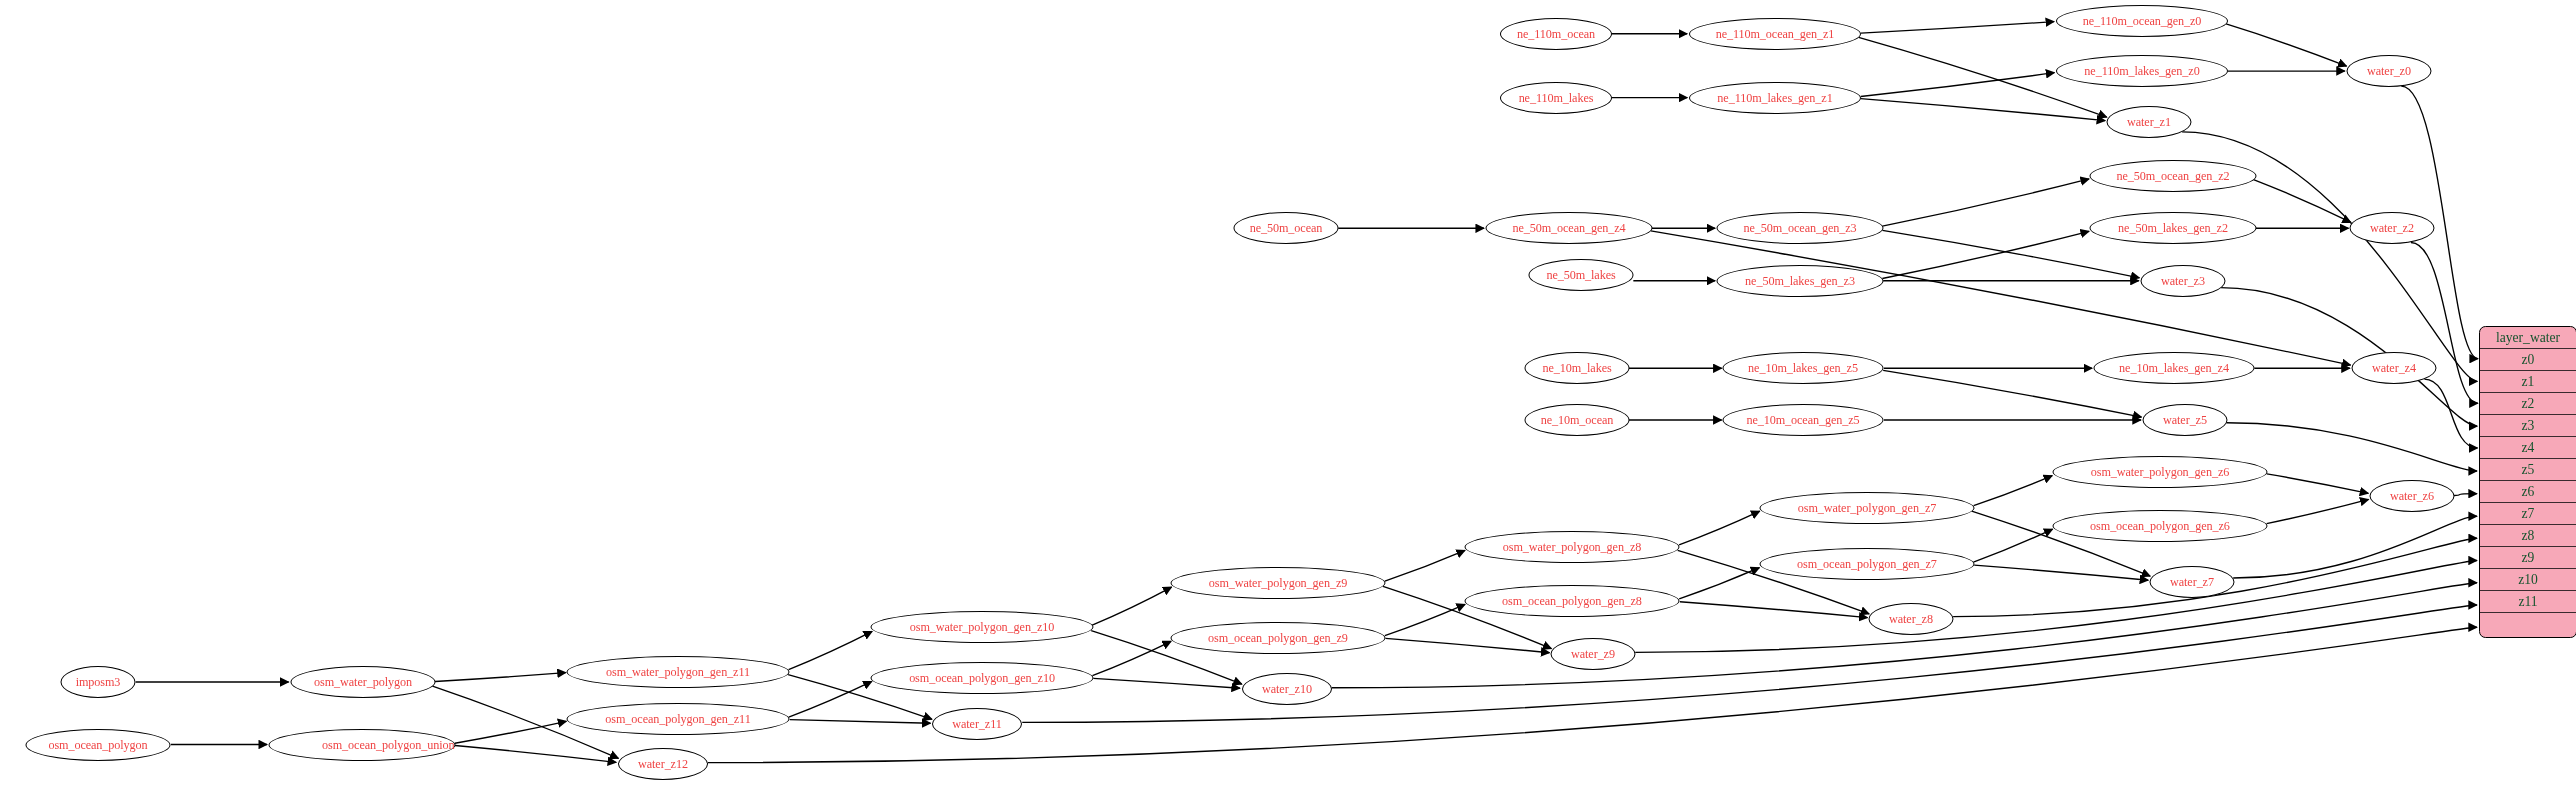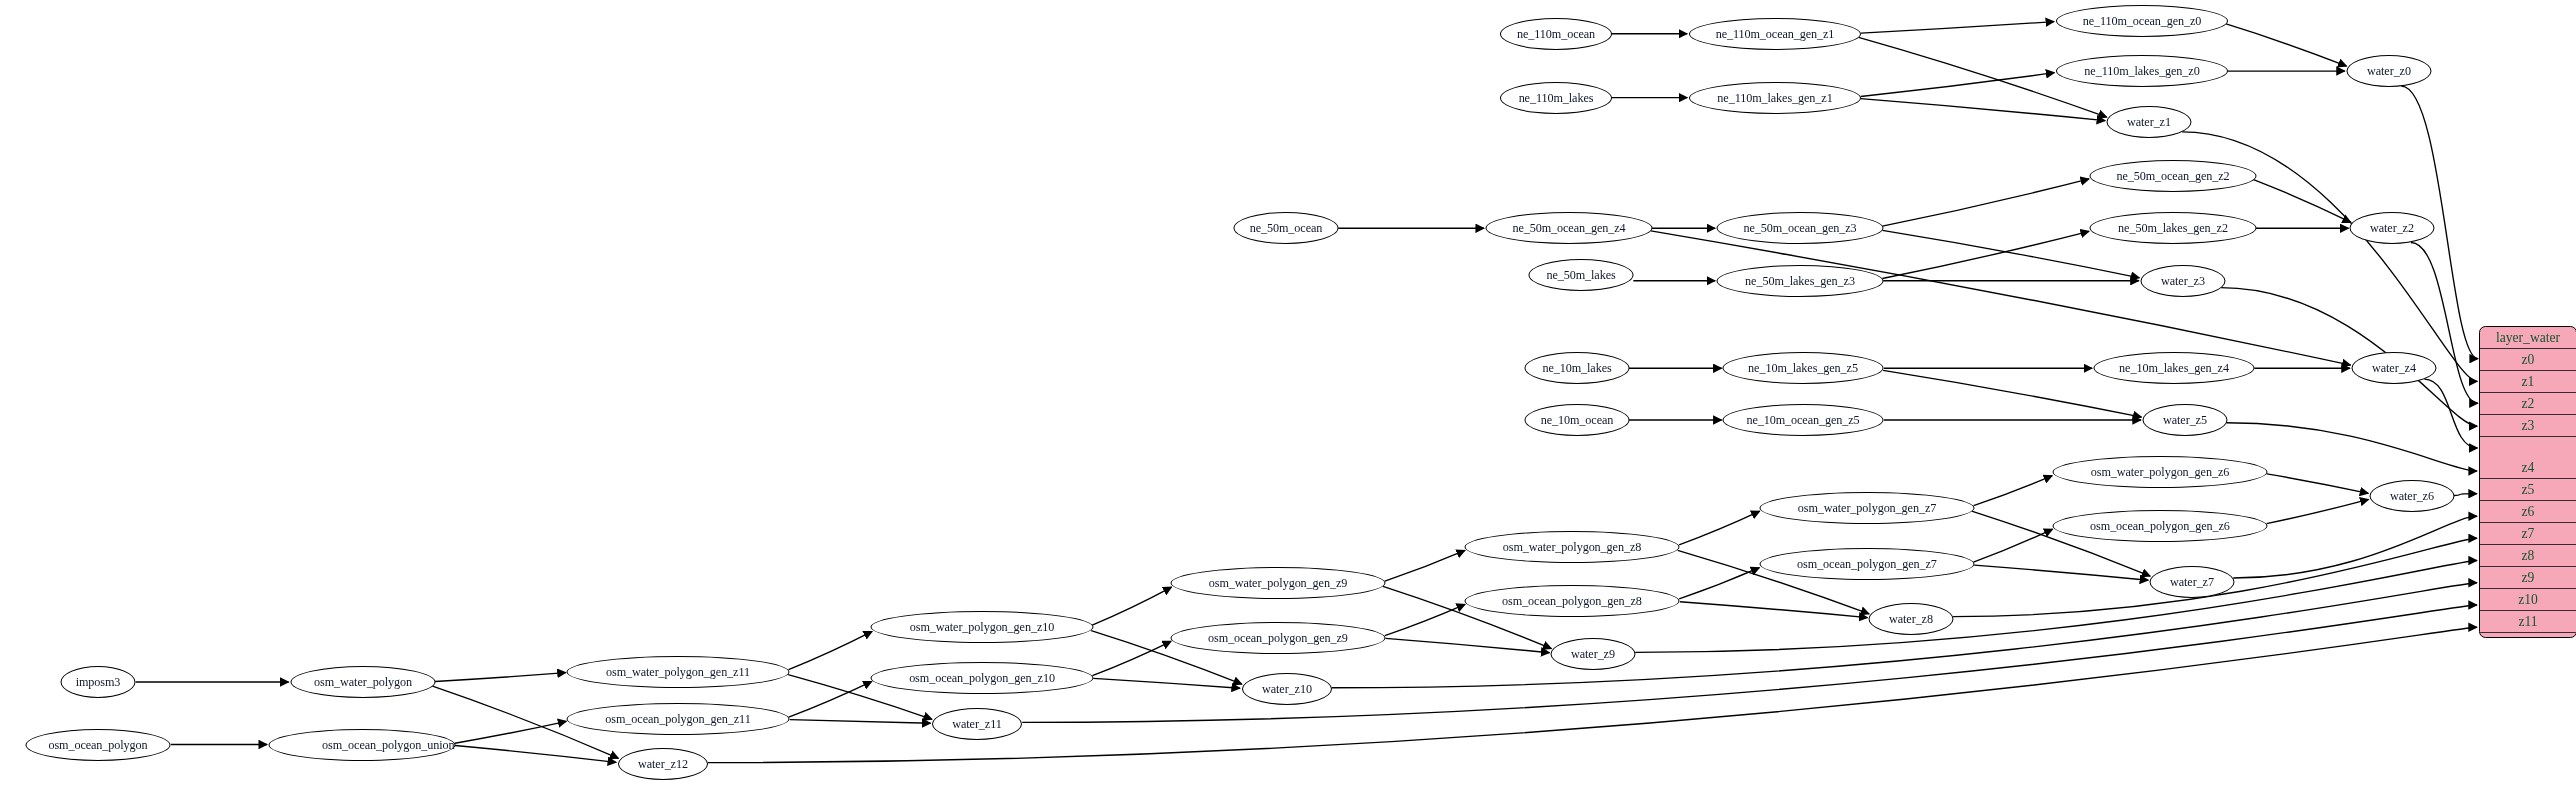--- a/index.html
+++ b/index.html
@@ -12,21 +12,21 @@
     overflow:hidden;
   }
   #edges{position:absolute;left:0;top:0;width:2576px;height:789px;}
   .node{
     position:absolute;
     display:flex;align-items:center;justify-content:center;
     box-sizing:border-box;
     border:1.1px solid #000000;
     border-radius:50%;
     background:#ffffff;
-    color:#0f172a;
+    color:#ef4444;
     white-space:nowrap;
     font-size:12.2px;
     line-height:1;
     letter-spacing:-0.1px;
     transform:translate(-50%,-50%);
   }
   .table{
     position:absolute;
     transform:translate(-50%,-50%);
     box-sizing:border-box;
@@ -265,21 +265,21 @@
       </div>
       <div class="node" style="left: 663px; top: 764px; width: 90px; height: 32px;">
         <span>water_z12</span>
       </div>
       <div class="table" style="left: 2528px; top: 482px; width: 98px; height: 312px;">
         <div class="trow head" style="height: 22px;">layer_water</div>
         <div class="trow" style="height: 22px;">z0</div>
         <div class="trow" style="height: 22px;">z1</div>
         <div class="trow" style="height: 22px;">z2</div>
         <div class="trow" style="height: 22px;">z3</div>
-        <div class="trow" style="height: 22px; margin-top: 20px;">z4</div>
+        <div class="trow" style="height: 22px;">z4</div>
         <div class="trow" style="height: 22px;">z5</div>
         <div class="trow" style="height: 22px;">z6</div>
         <div class="trow" style="height: 22px;">z7</div>
         <div class="trow" style="height: 22px;">z8</div>
         <div class="trow" style="height: 22px;">z9</div>
         <div class="trow" style="height: 22px;">z10</div>
         <div class="trow" style="height: 22px;">z11</div>
         <div class="trow" style="height: 22px;">z12+</div>
       </div>
     </div>

